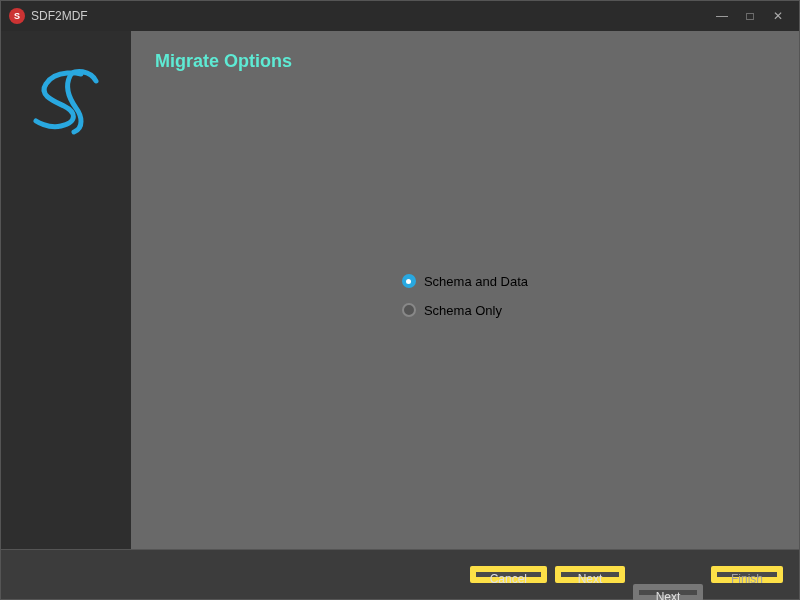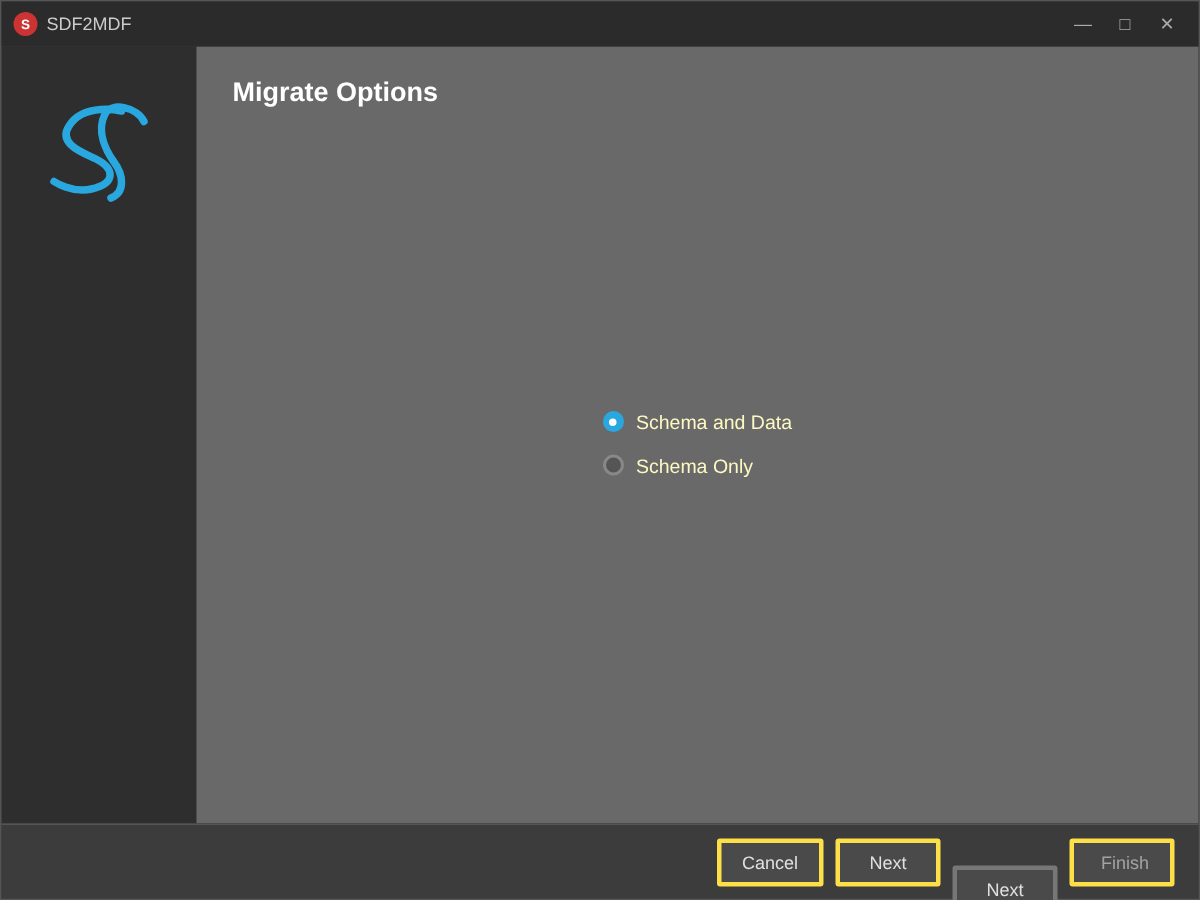--- a/index.html
+++ b/index.html
@@ -112,21 +112,21 @@
       flex-direction: column;
     }
 
     .page-header {
       padding: 20px 24px 10px 24px;
     }
 
     .page-title {
       font-size: 18px;
       font-weight: bold;
-      color: #ffffff;
+      color: #5eead4;
     }
 
     .page-body {
       flex: 1;
       display: flex;
       flex-direction: column;
       align-items: center;
       justify-content: center;
       padding-bottom: 40px;
     }
@@ -170,41 +170,41 @@
 
     .radio-input.checked::after {
       content: '';
       width: 5px;
       height: 5px;
       border-radius: 50%;
       background: white;
     }
 
     .radio-label {
-      color: #fef9c3;
+      color: #000000;
       font-size: 13px;
     }
 
     .footer {
       height: 50px;
       background: #3c3c3c;
       display: flex;
       align-items: center;
       justify-content: flex-end;
       padding: 0 16px;
       gap: 8px;
       flex-shrink: 0;
       border-top: 1px solid #555;
     }
 
     .btn {
-      height: 32px;
+      height: 17px;
       min-width: 70px;
       padding: 0 14px;
-      border: 3px solid #fde047;
+      border: 6px solid #fde047;
       background: #4a4a4a;
       color: #e0e0e0;
       font-size: 12px;
       cursor: pointer;
       border-radius: 2px;
     }
 
     .btn.primary {
       background: #4a4a4a;
       border-color: #777;

